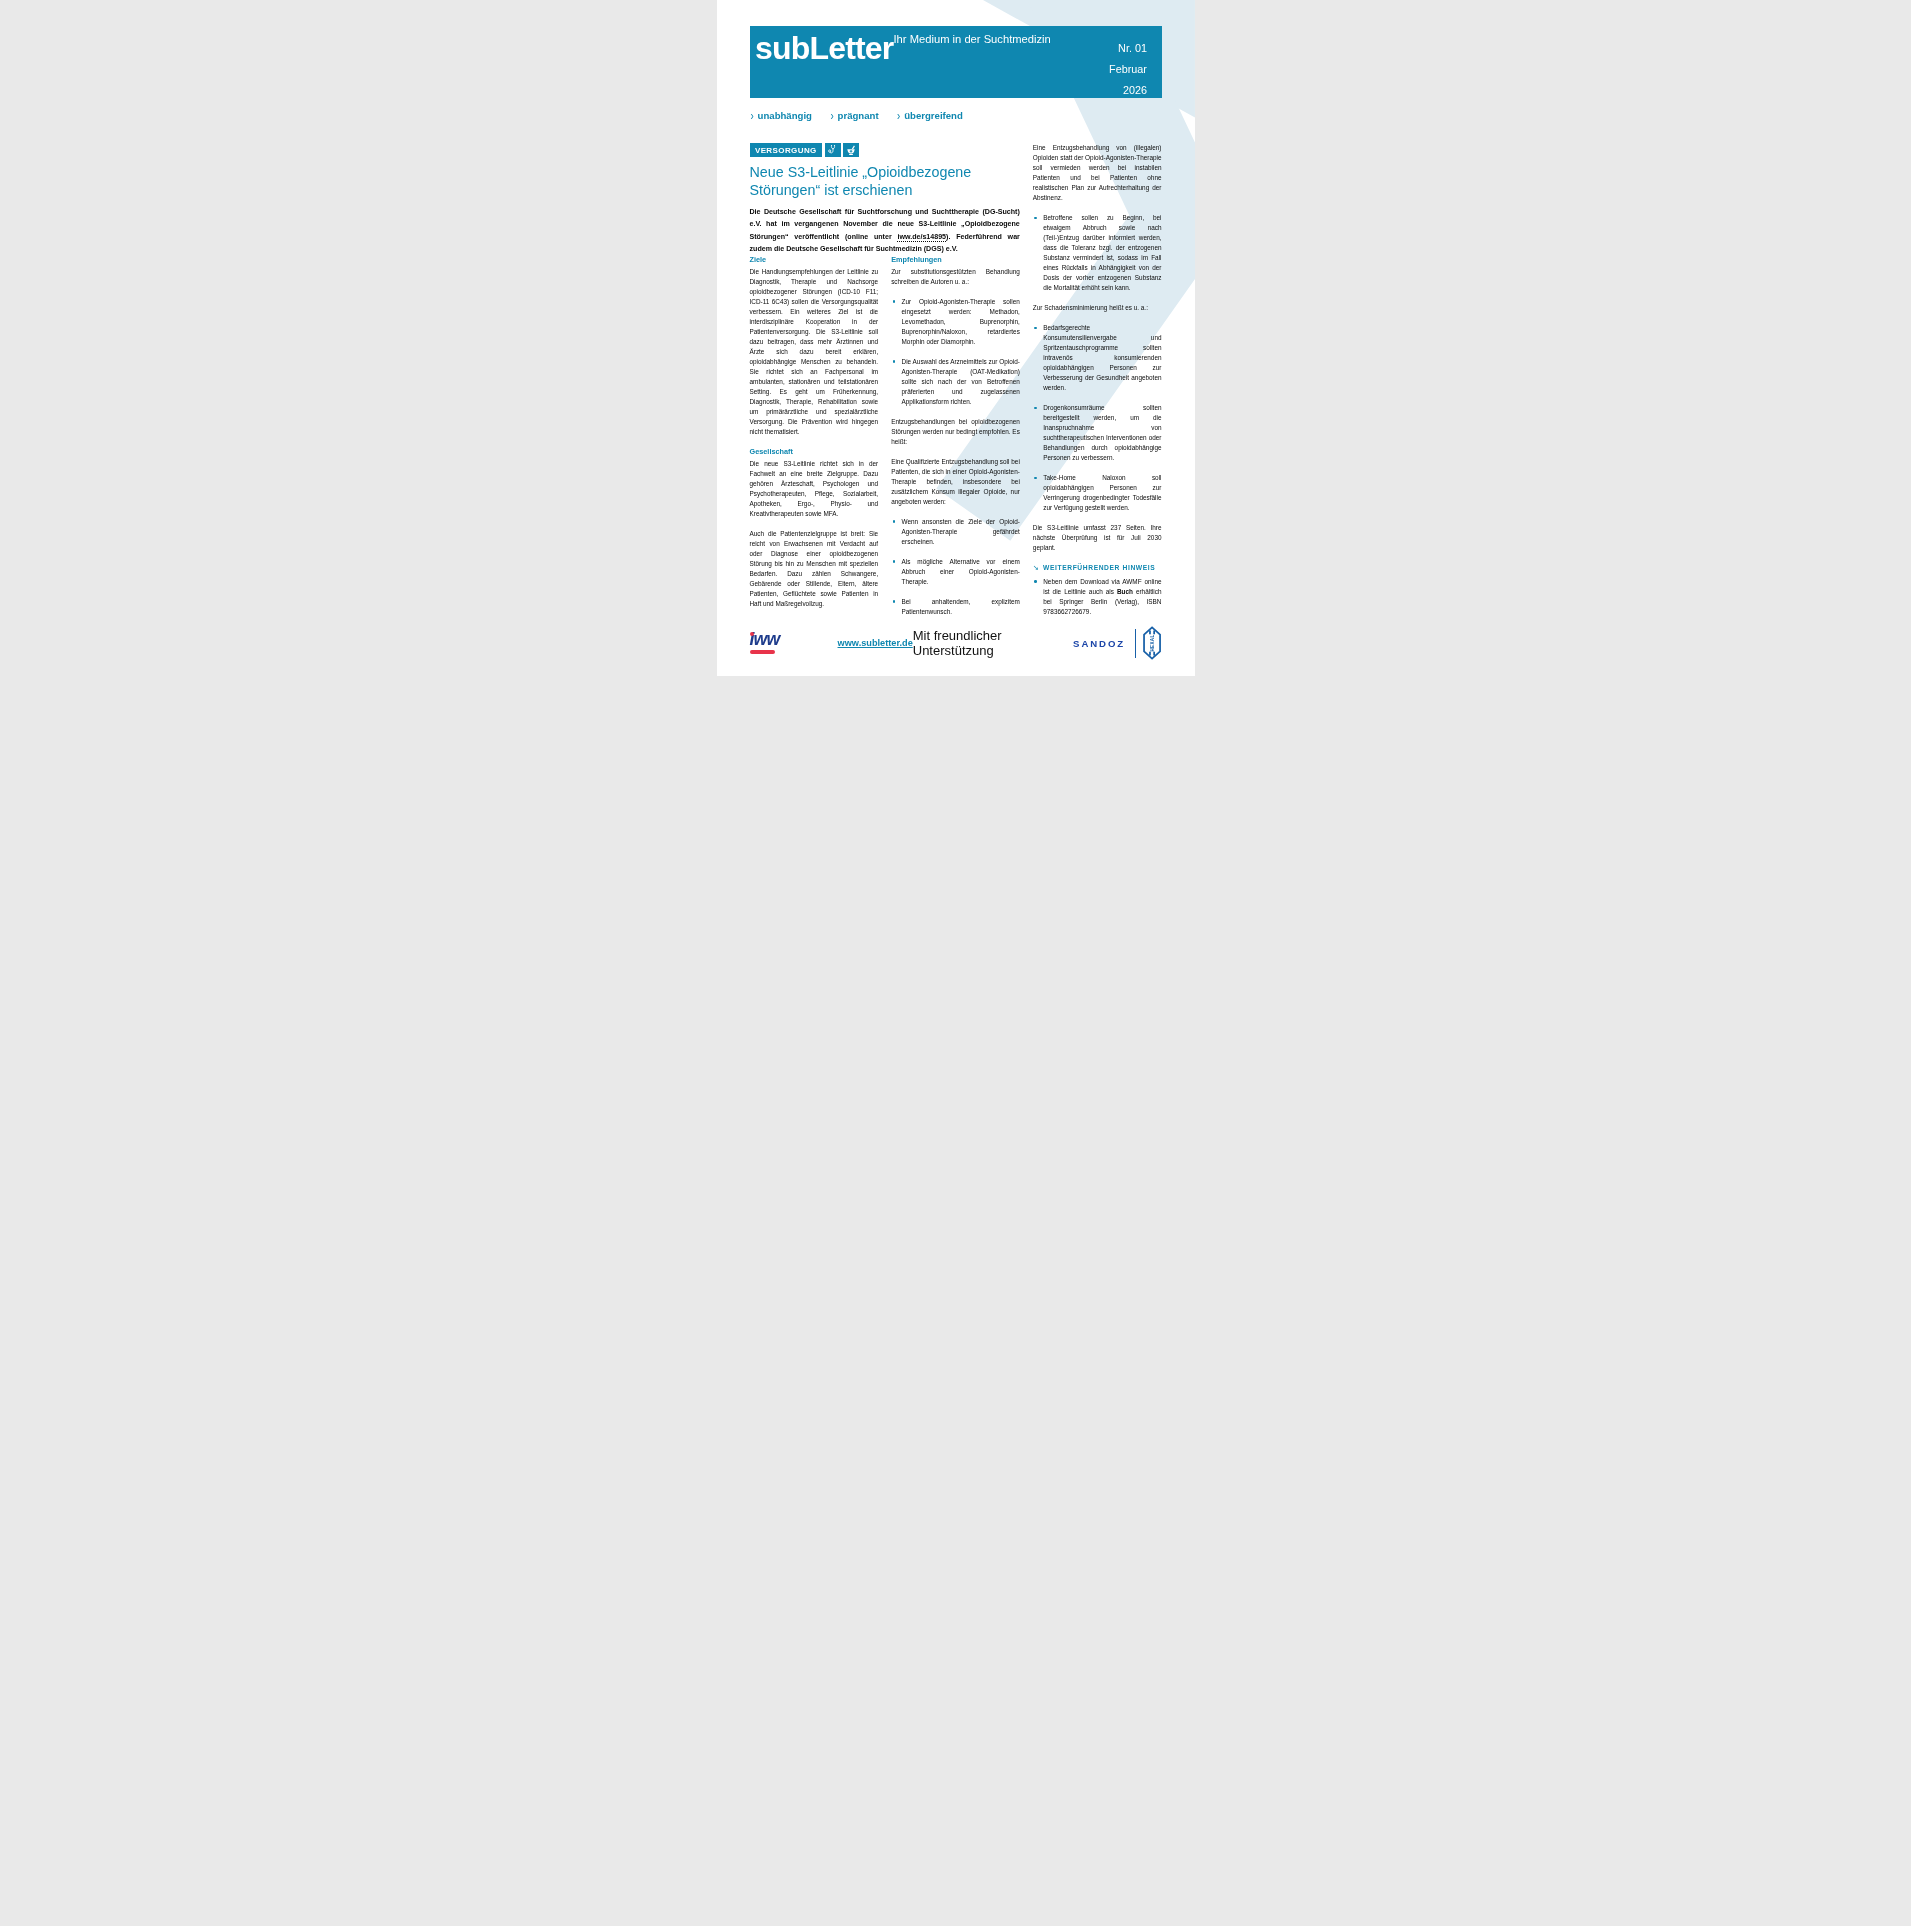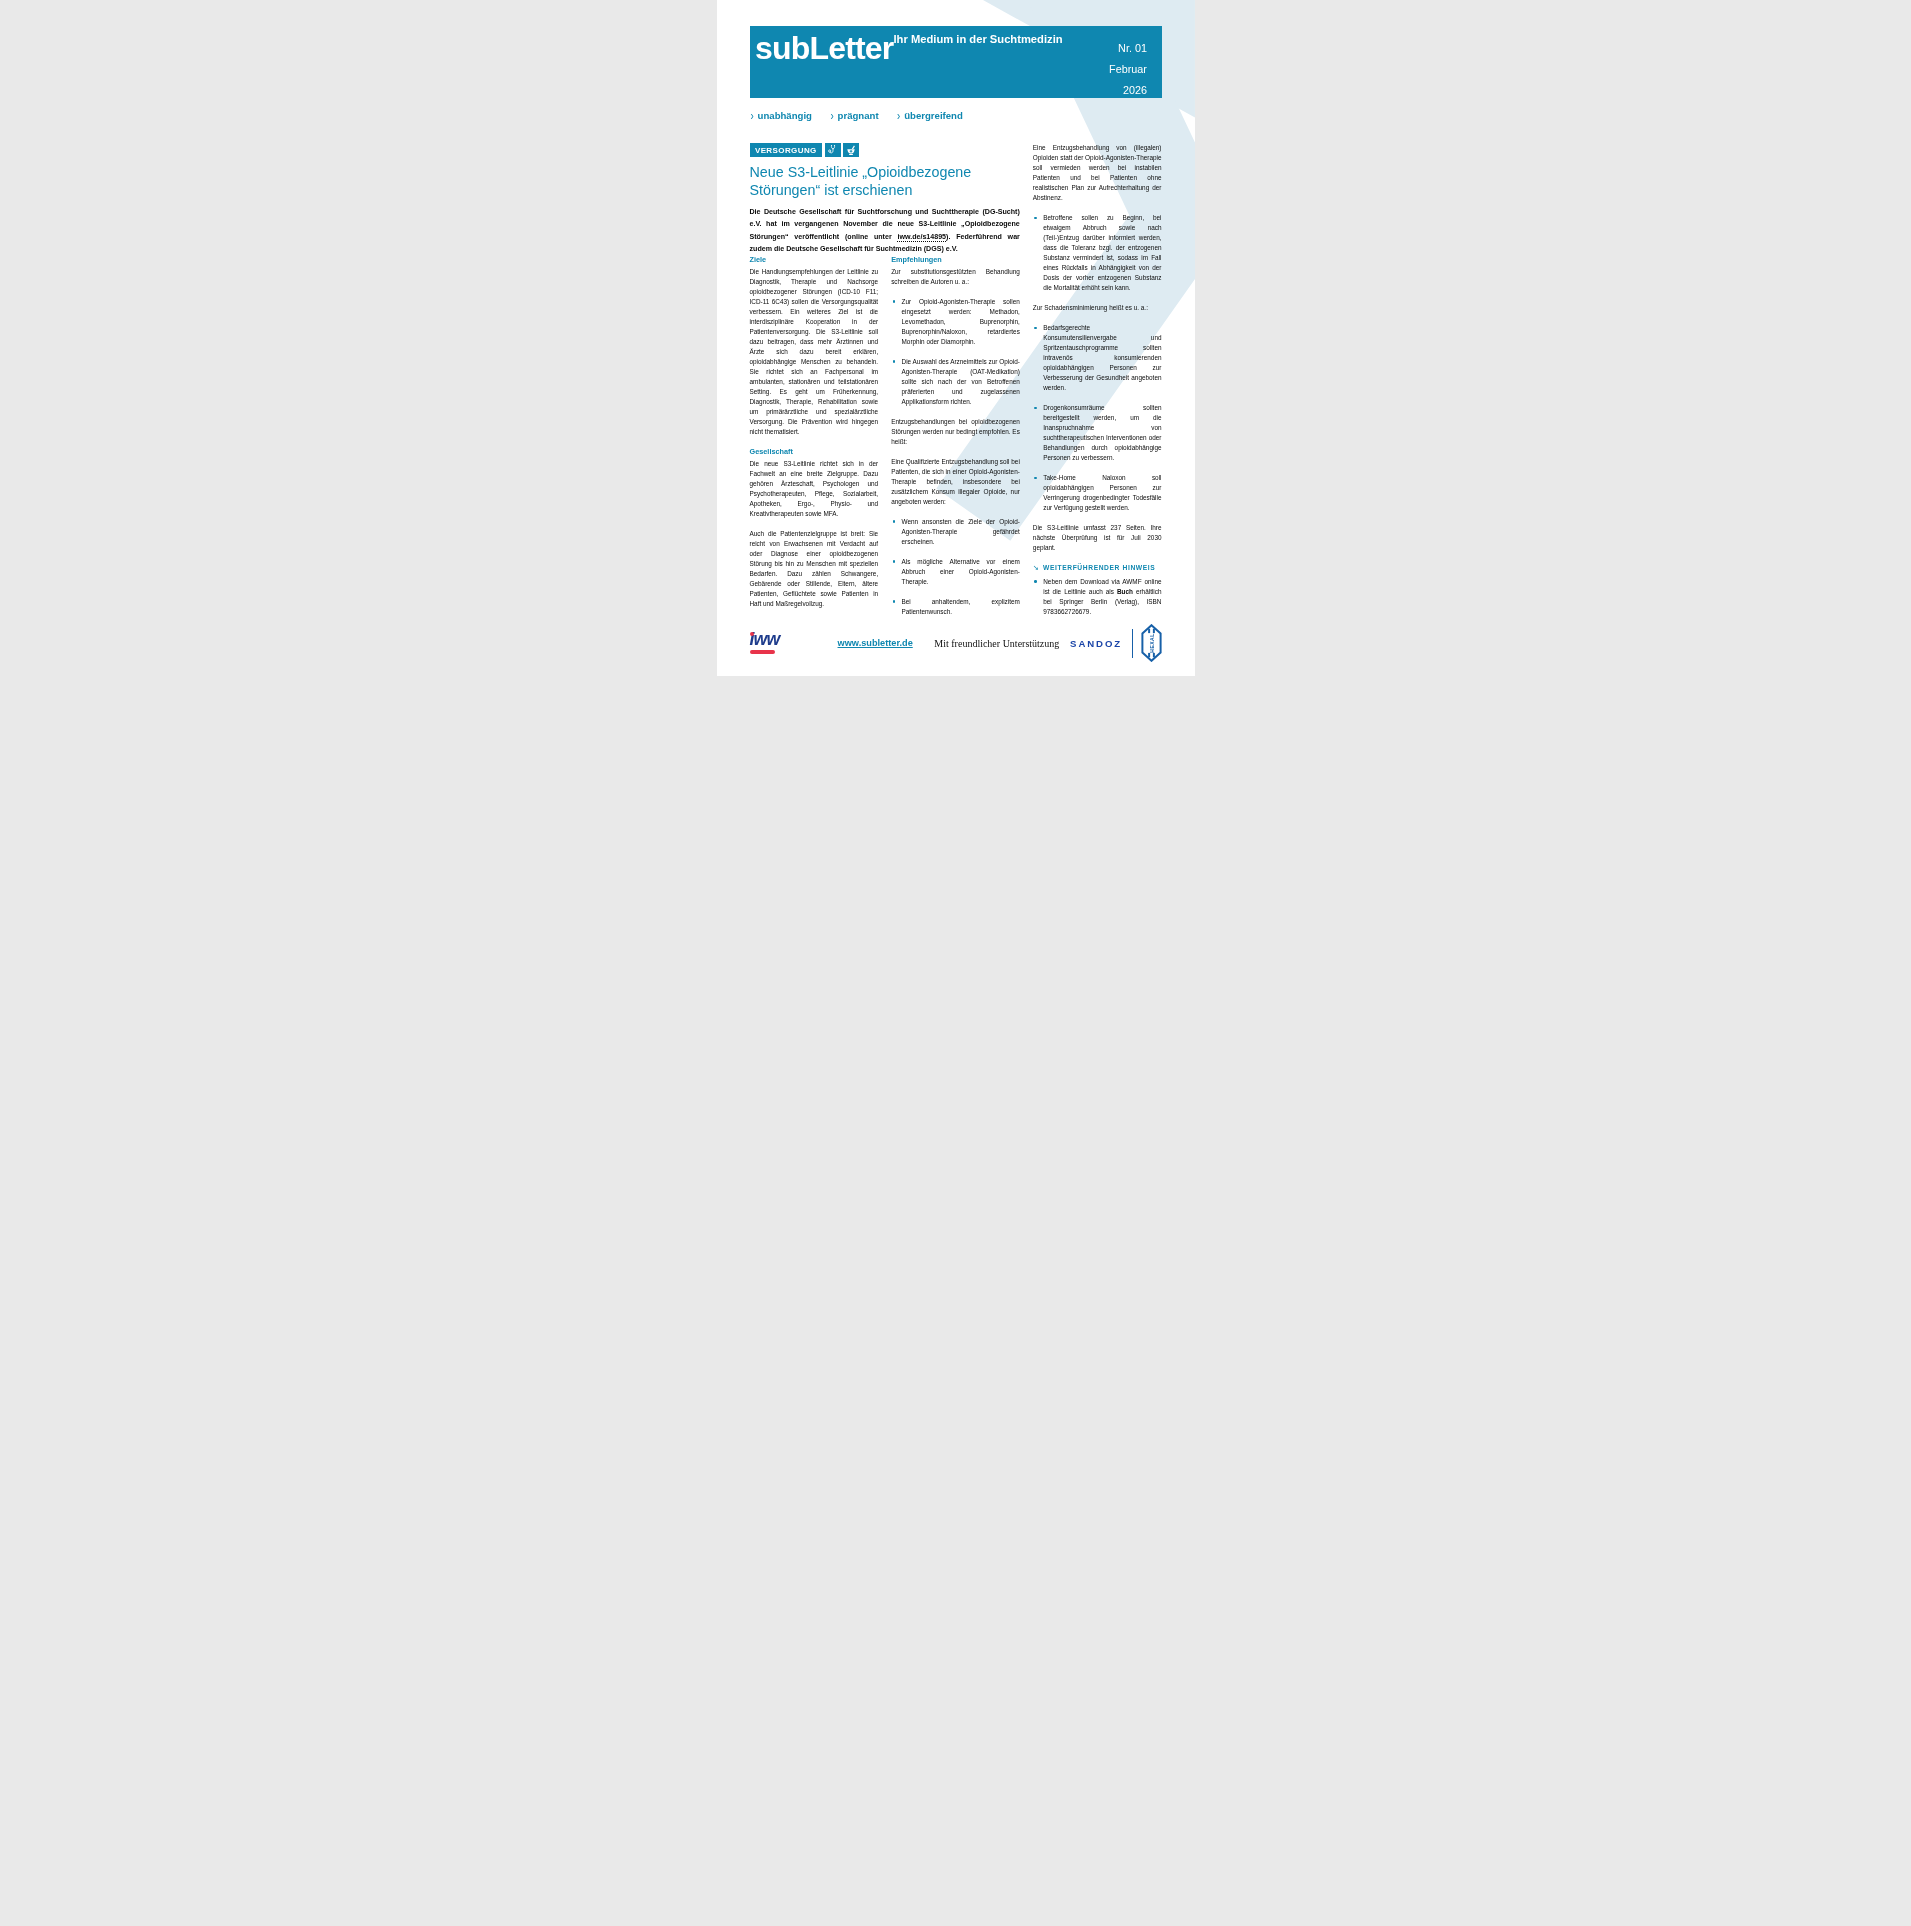--- a/index.html
+++ b/index.html
@@ -11,21 +11,21 @@
   .watermark { position:absolute; left:0; top:0; z-index:0; }
 
   
   .masthead {
     position:absolute; left:33px; top:26px; width:412px; height:72px;
     background:#0F87B0; z-index:2; color:#fff; box-sizing:border-box;
     padding:7px 14.6px 5.4px 5.4px; display:flex; justify-content:space-between;
   }
   .masthead-left { display:flex; flex-direction:row; justify-content:space-between; }
   .brand { font-size:32px; font-weight:bold; letter-spacing:-0.8px; line-height:0.95; }
-  .brand-sub { font-size:11.2px; font-weight:bold; padding-bottom:1.5px; }
+  .brand-sub { font-size:11.2px; font-weight:normal; padding-bottom:1.5px; }
   .masthead-right { text-align:right; font-size:10.8px; line-height:1.95; padding-top:4.6px; }
 
   
   .tagline {
     position:absolute; left:34px; top:110px; z-index:1;
     display:flex; gap:18.5px; font-size:9.6px; font-weight:bold; color:#0F87B0;
   }
   .chev { font-weight:400; margin-right:3.9px; display:inline-block; transform:scaleY(1.25); }
 
   
@@ -67,21 +67,21 @@
   
   .footer {
     position:absolute; left:33px; right:33px; bottom:14px; z-index:1;
     display:flex; align-items:center;
   }
   .iww { position:relative;font-style:italic; }
   .iww-text { font-size:17.7px; font-weight:bold; color:#1E3C8C; letter-spacing:-0.8px; line-height:0.9; display:block; }
   .iww-dot { position:absolute; width:4.2px; height:4.2px; border-radius:50%; background:#E8334A; left:0.8px; top:-0.4px; }
   .iww-bar { width:25.4px; height:3.9px; border-radius:1.9px; background:#E8334A; margin-top:1.9px; }
   .site { font-size:9.2px; font-weight:bold; color:#0F87B0; margin-left:58px; }
-  .support { font-size:10px; color:#111; margin-left:auto; margin-right:10.8px;font-family:Liberation Serif, serif; }
+  .support { font-size:13px; color:#111; margin-left:auto; margin-right:10.8px; }
   .sandoz { font-size:9.6px; font-weight:bold; color:#1B45A8; letter-spacing:1.9px; }
   .hexal-divider { width:0.8px; height:29px; background:#1760A8; margin:0 7.7px 0 10px; }
   .hexal-svg { width:21px; height:38px; display:block; }
 </style>
 </head>
 <body>
 
 <div class="page">
 
   <svg class="watermark" width="478" height="676" viewBox="0 0 1240 1754">

